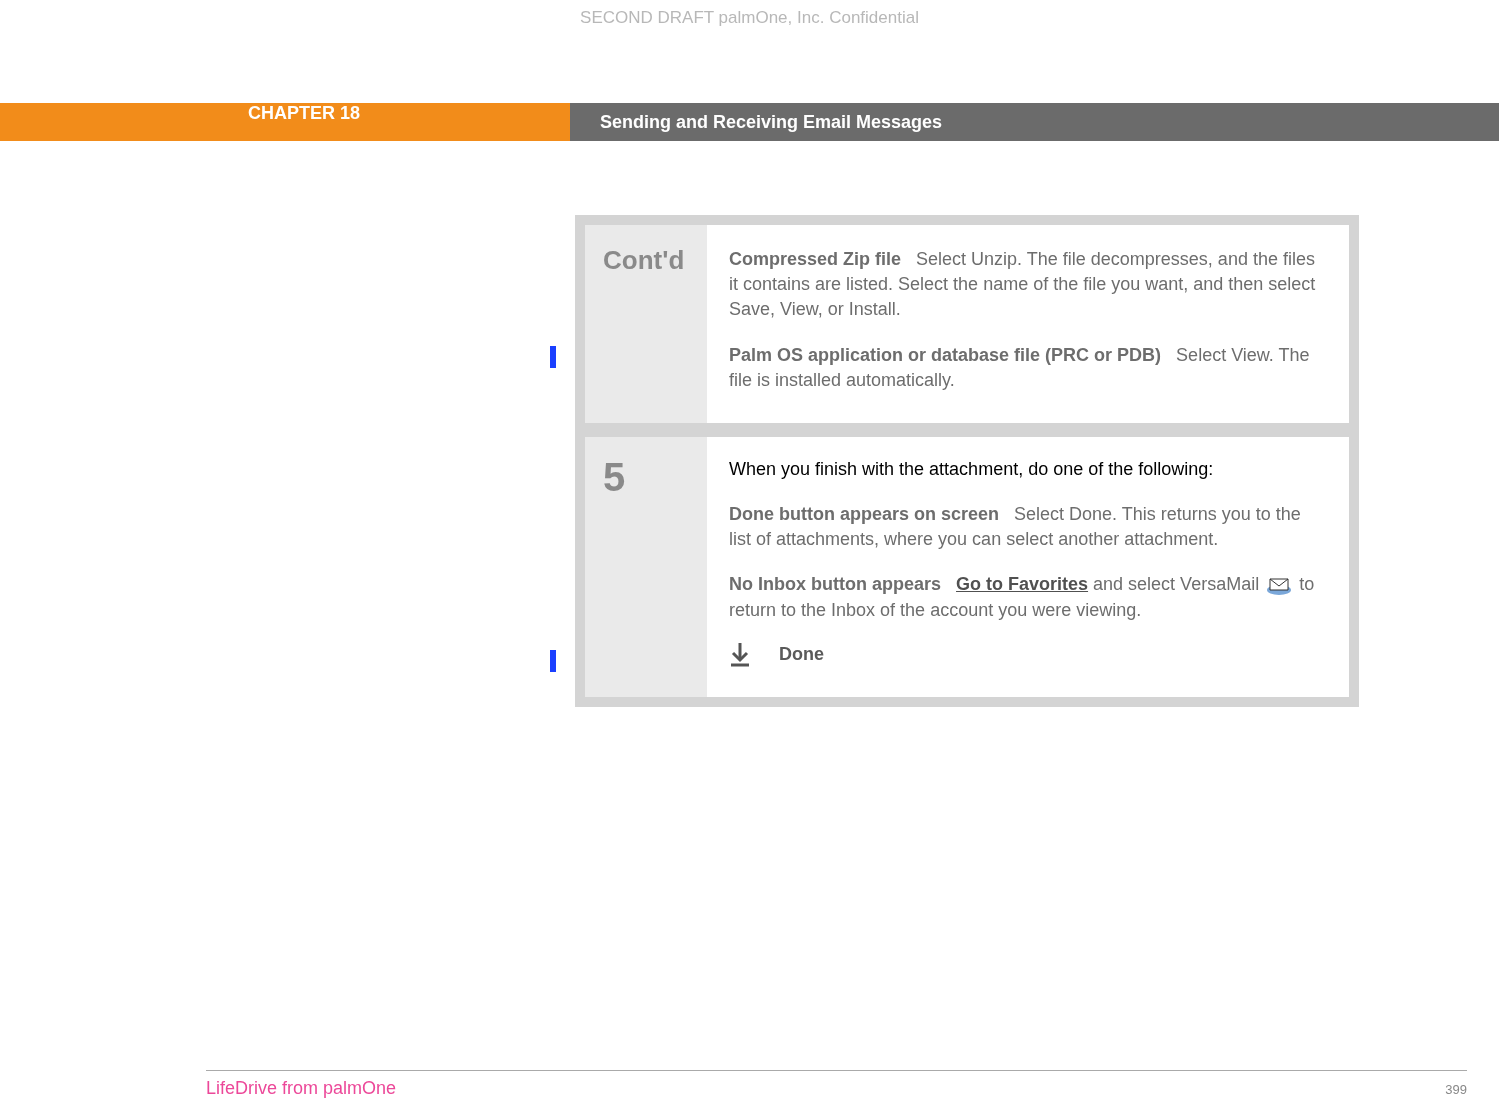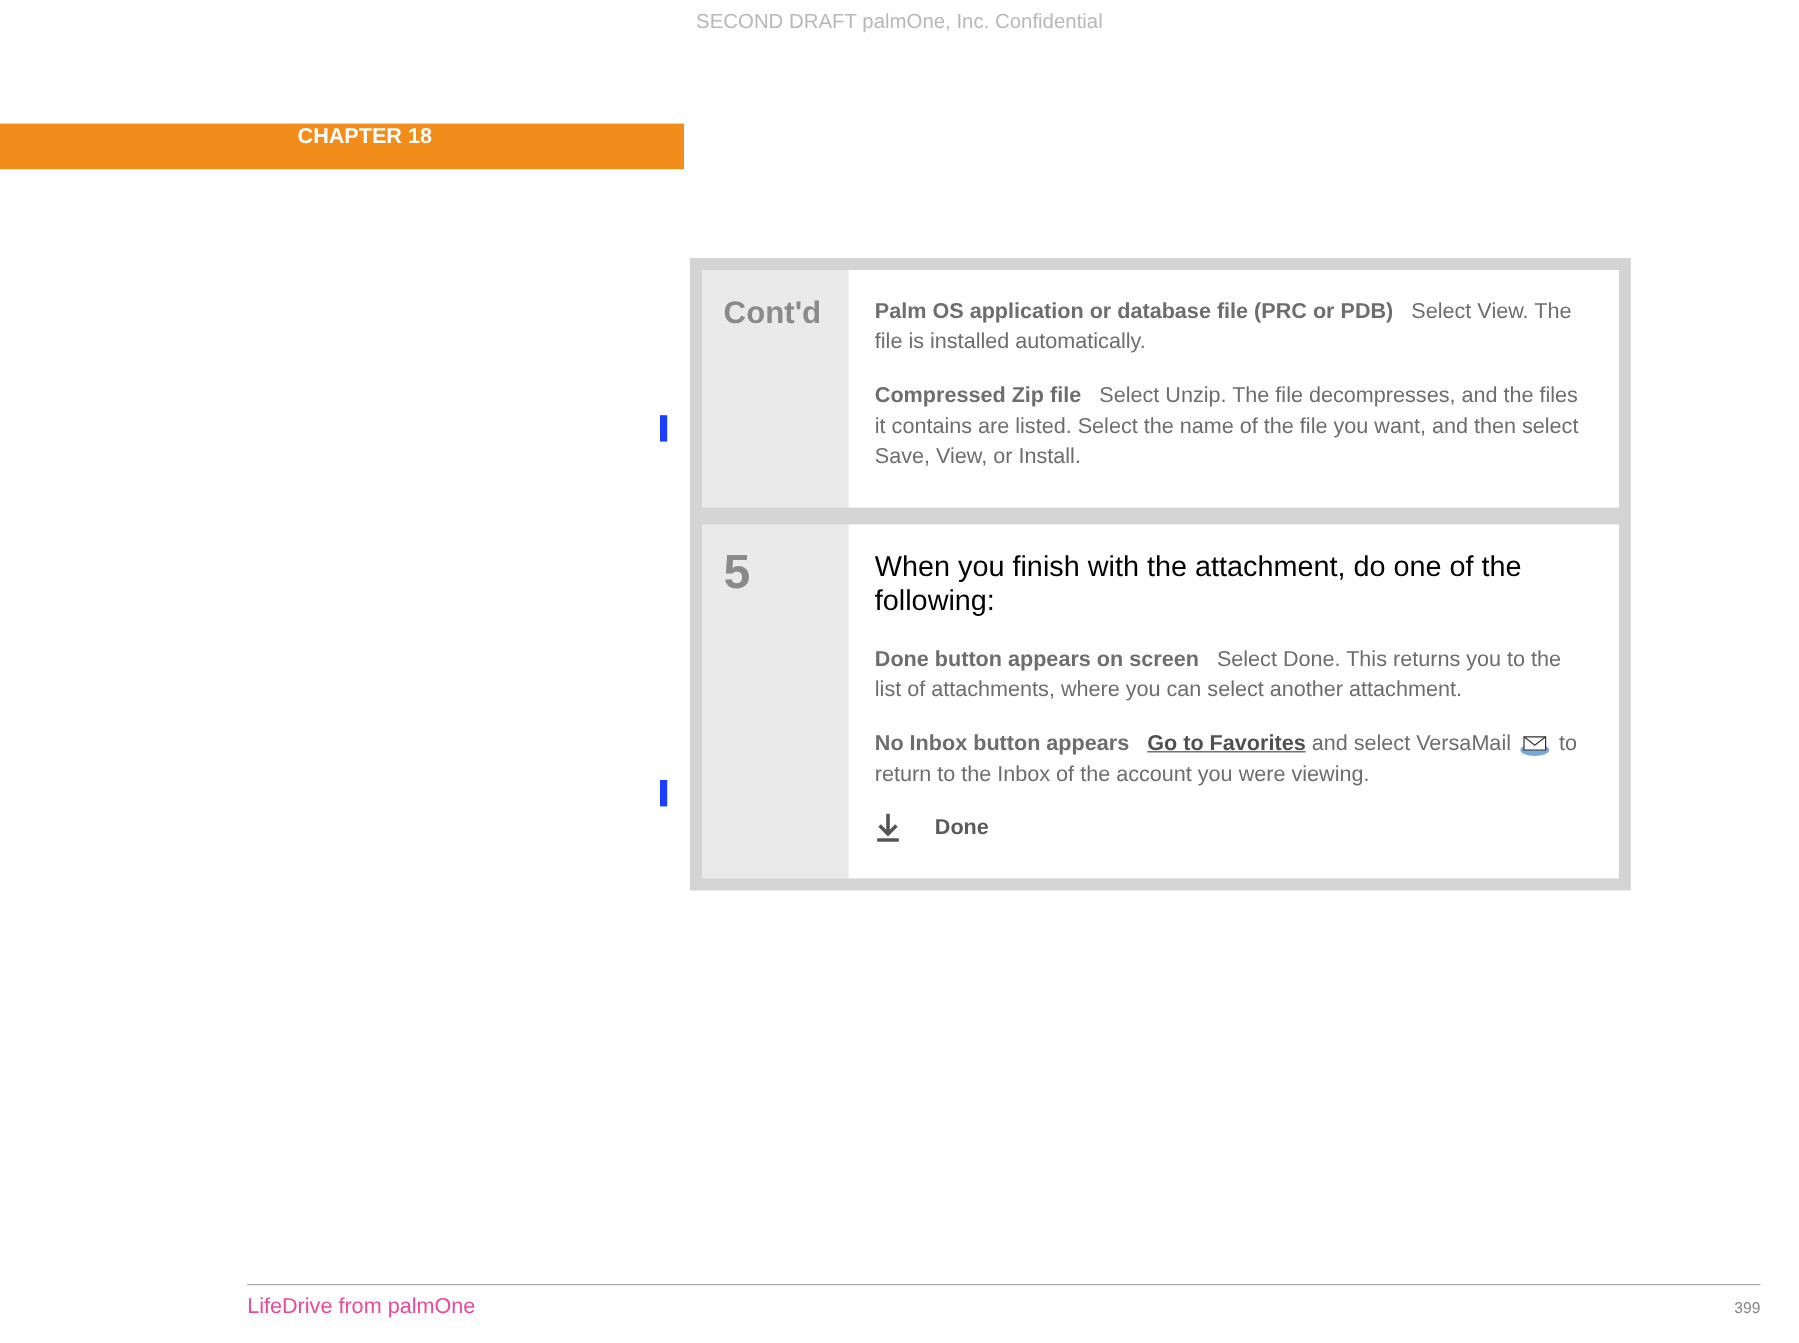--- a/index.html
+++ b/index.html
@@ -89,21 +89,21 @@
     .para {
       margin-bottom: 20px;
       font-size: 18px;
       line-height: 1.4;
       color: #6d6d6d;
     }
     .para:last-child { margin-bottom: 0; }
     .bold-lead { font-weight: bold; color: #6d6d6d; }
     .intro-line {
       color: #000;
-      font-size: 24px;
+      font-size: 18px;
       margin-bottom: 22px;
     }
     .link {
       color: #505050;
       font-weight: bold;
       text-decoration: underline;
     }
     .done-row {
       display: flex;
       align-items: center;
@@ -160,37 +160,40 @@
   </style>
 </head>
 <body>
 
 <div class="watermark">SECOND DRAFT palmOne, Inc.  Confidential</div>
 
 <div class="header-band">
   <div class="chapter-block">
     <span class="chapter-label">CHAPTER 18</span>
   </div>
+  <div class="title-block">
+    <span class="title-label">Sending and Receiving Email Messages</span>
+  </div>
 </div>
 
 <div class="change-bar cb1"></div>
 <div class="change-bar cb2"></div>
 
 <div class="content-area">
 
   <div class="step-row">
     <div class="step-label-cell">
       <span class="step-label-contd">Cont'd</span>
     </div>
     <div class="step-body-cell">
       <p class="para">
+        <span class="bold-lead">Compressed Zip file</span>&nbsp;&nbsp;&nbsp;<span>Select Unzip. The file decompresses, and the files it contains are listed. Select the name of the file you want, and then select Save, View, or Install.</span>
+      </p>
+      <p class="para">
         <span class="bold-lead">Palm OS application or database file (PRC or PDB)</span>&nbsp;&nbsp;&nbsp;<span>Select View. The file is installed automatically.</span>
-      </p>
-      <p class="para">
-        <span class="bold-lead">Compressed Zip file</span>&nbsp;&nbsp;&nbsp;<span>Select Unzip. The file decompresses, and the files it contains are listed. Select the name of the file you want, and then select Save, View, or Install.</span>
       </p>
     </div>
   </div>
 
   <div class="step-row">
     <div class="step-label-cell">
       <span class="step-label-num">5</span>
     </div>
     <div class="step-body-cell">
       <p class="intro-line">When you finish with the attachment, do one of the following:</p>

